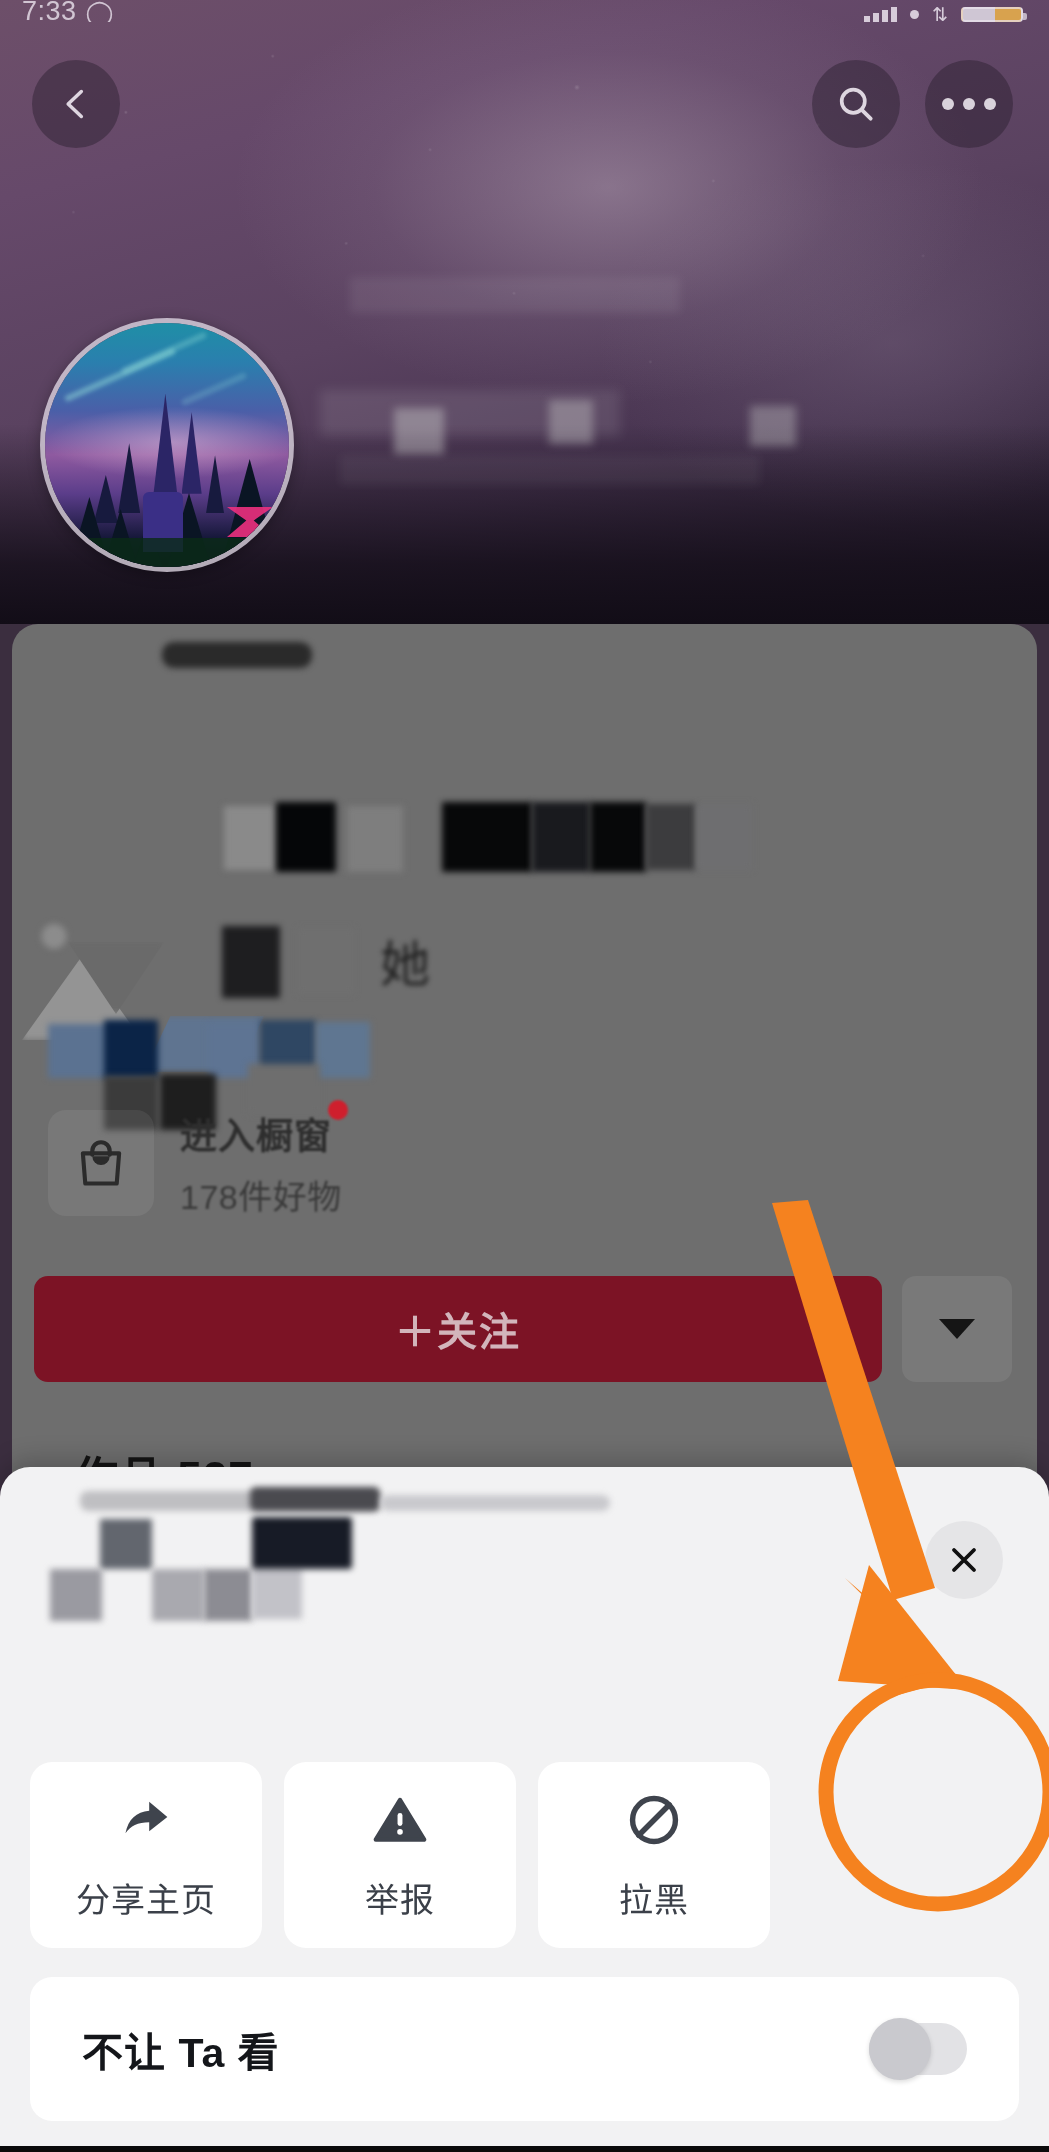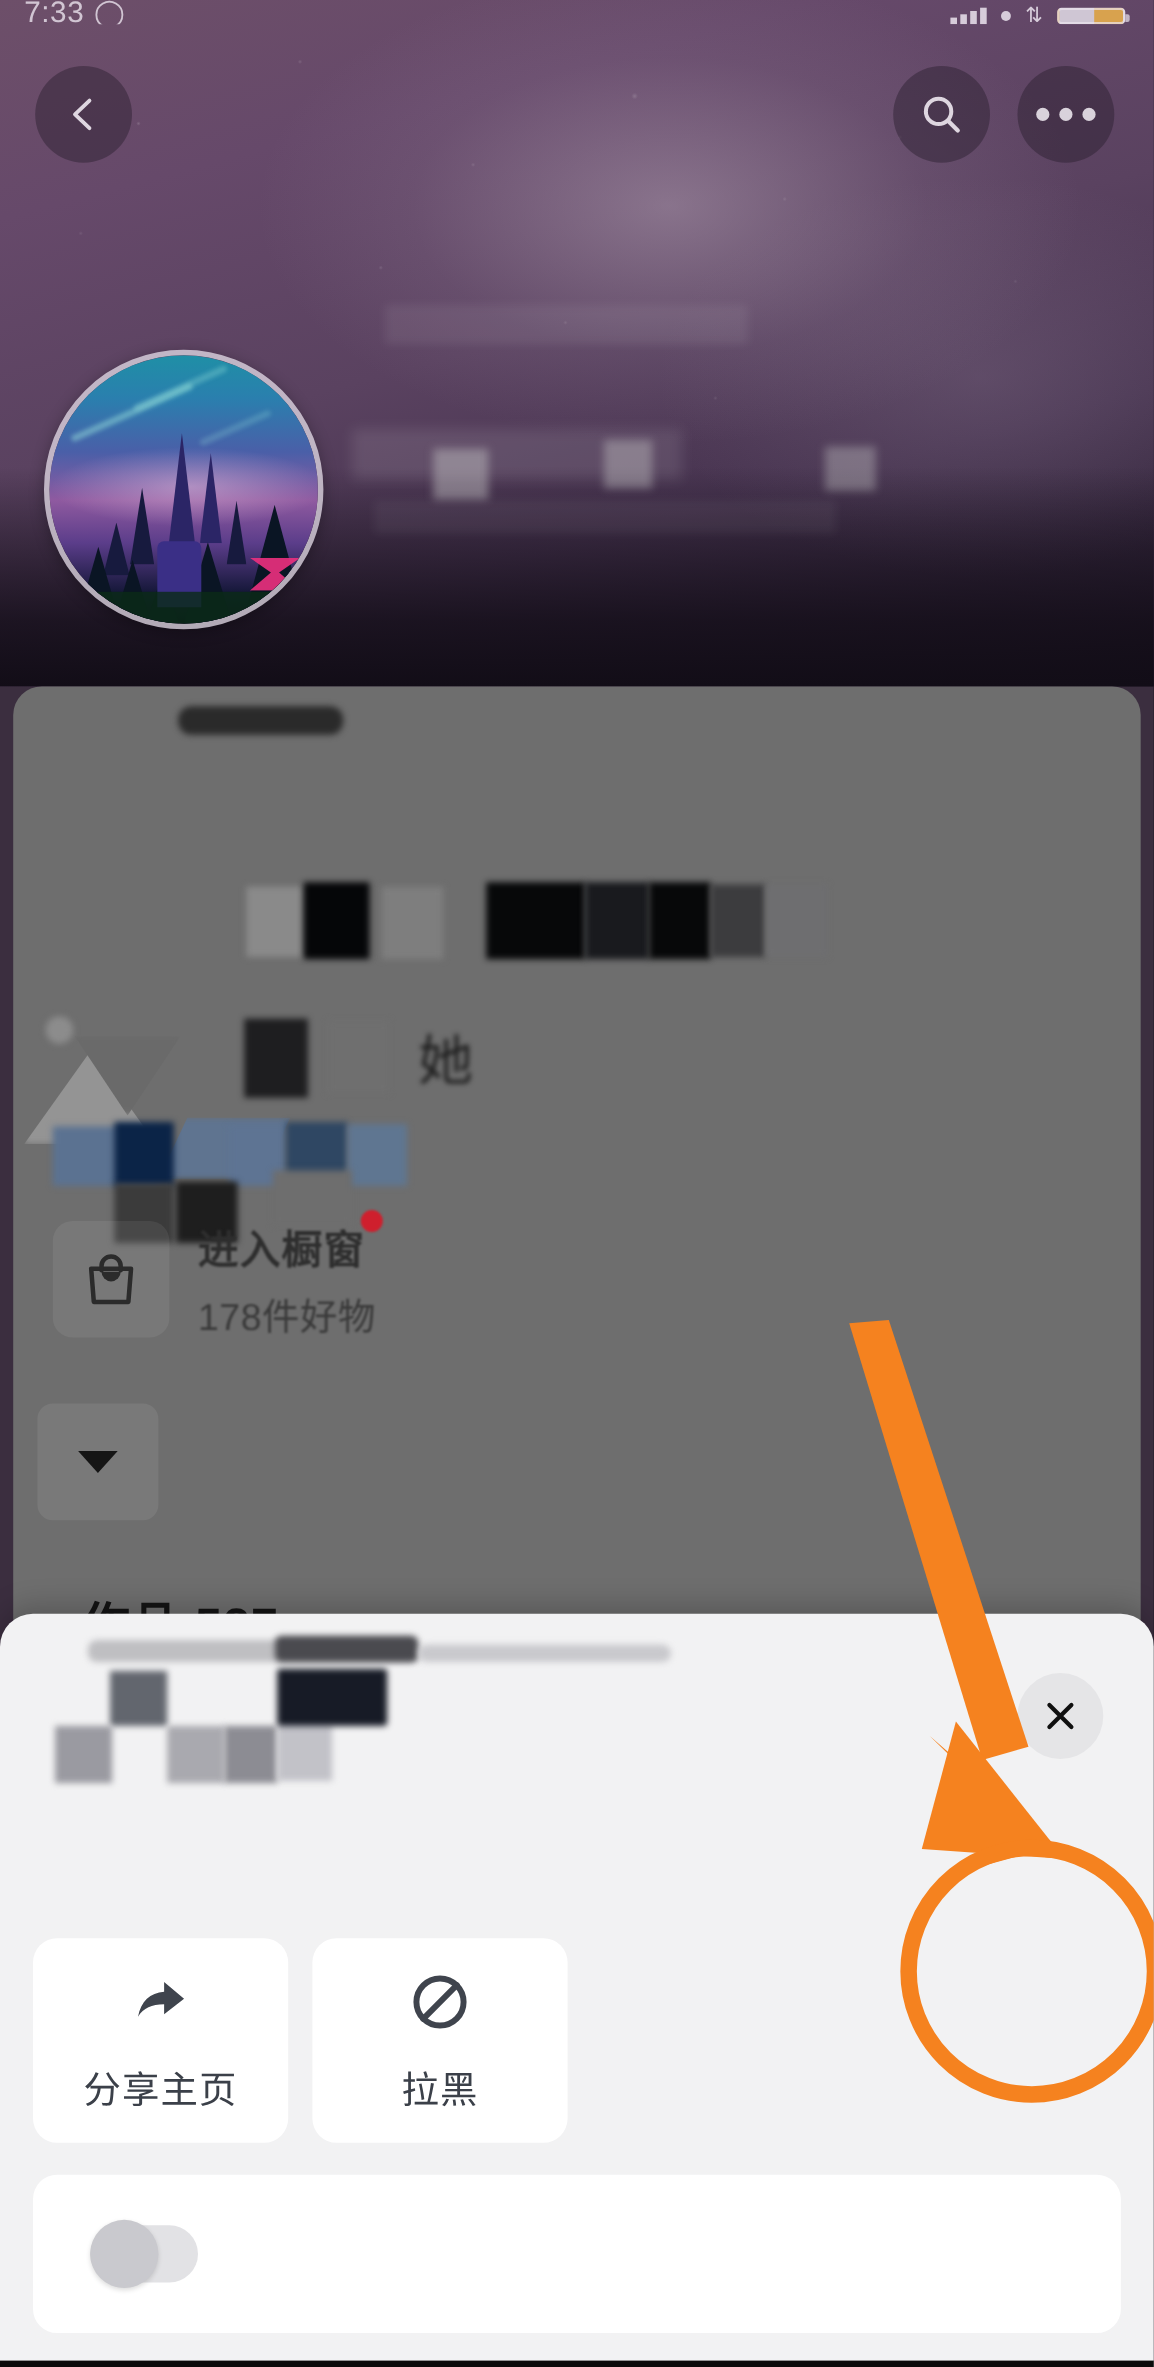--- a/index.html
+++ b/index.html
@@ -347,20 +347,21 @@
       <div id="shop-texts">
         <div id="shop-title">
           <span>进入橱窗</span>
           <span id="shop-dot"></span>
         </div>
         <div id="shop-sub">178件好物</div>
       </div>
     </div>
 
     <div id="follow-row">
+      <div id="follow-btn">＋关注</div>
       <div id="follow-more">
         <span class="caret-down"></span>
       </div>
     </div>
 
     <div id="works-row">
       <span>作品 527</span>
       <span id="works-caret"></span>
     </div>
   </div>
@@ -391,33 +392,44 @@
       <div class="action">
         <span class="ico">
           <svg width="64" height="64" viewBox="0 0 24 24">
             <path d="M13.2 5.2v3.3C8.4 8.9 5.3 11.7 4.3 17c1.9-2.9 4.6-4.2 8.9-4.2v3.4L20 10.9z" fill="#3f444d"></path>
           </svg>
         </span>
         <span class="lbl">分享主页</span>
       </div>
 
 
+      <div class="action">
+        <span class="ico">
+          <svg width="62" height="62" viewBox="0 0 24 24">
+            <path d="M12 4.2 21.4 19.6H2.6z" fill="#3f444d" stroke="#3f444d" stroke-width="1.6" stroke-linejoin="round"></path>
+            <rect x="11.05" y="9.3" width="1.9" height="5" rx=".95" fill="#fff"></rect>
+            <circle cx="12" cy="16.6" r="1.08" fill="#fff"></circle>
+          </svg>
+        </span>
+        <span class="lbl">举报</span>
+      </div>
 
       <div class="action">
         <span class="ico">
           <svg width="62" height="62" viewBox="0 0 24 24">
             <circle cx="12" cy="12" r="8.3" fill="none" stroke="#3f444d" stroke-width="2.1"></circle>
             <path d="M6.1 17.9 17.9 6.1" stroke="#3f444d" stroke-width="2.1" stroke-linecap="round"></path>
           </svg>
         </span>
         <span class="lbl">拉黑</span>
       </div>
     </div>
 
     <div id="toggle-card">
+      <span id="toggle-label">不让 Ta 看</span>
       <span id="toggle-sw">
         <span id="toggle-knob"></span>
       </span>
     </div>
   </div>
 
   <div id="home-ind"></div>
 
   <svg id="annot" viewBox="0 0 1049 2152">
 

